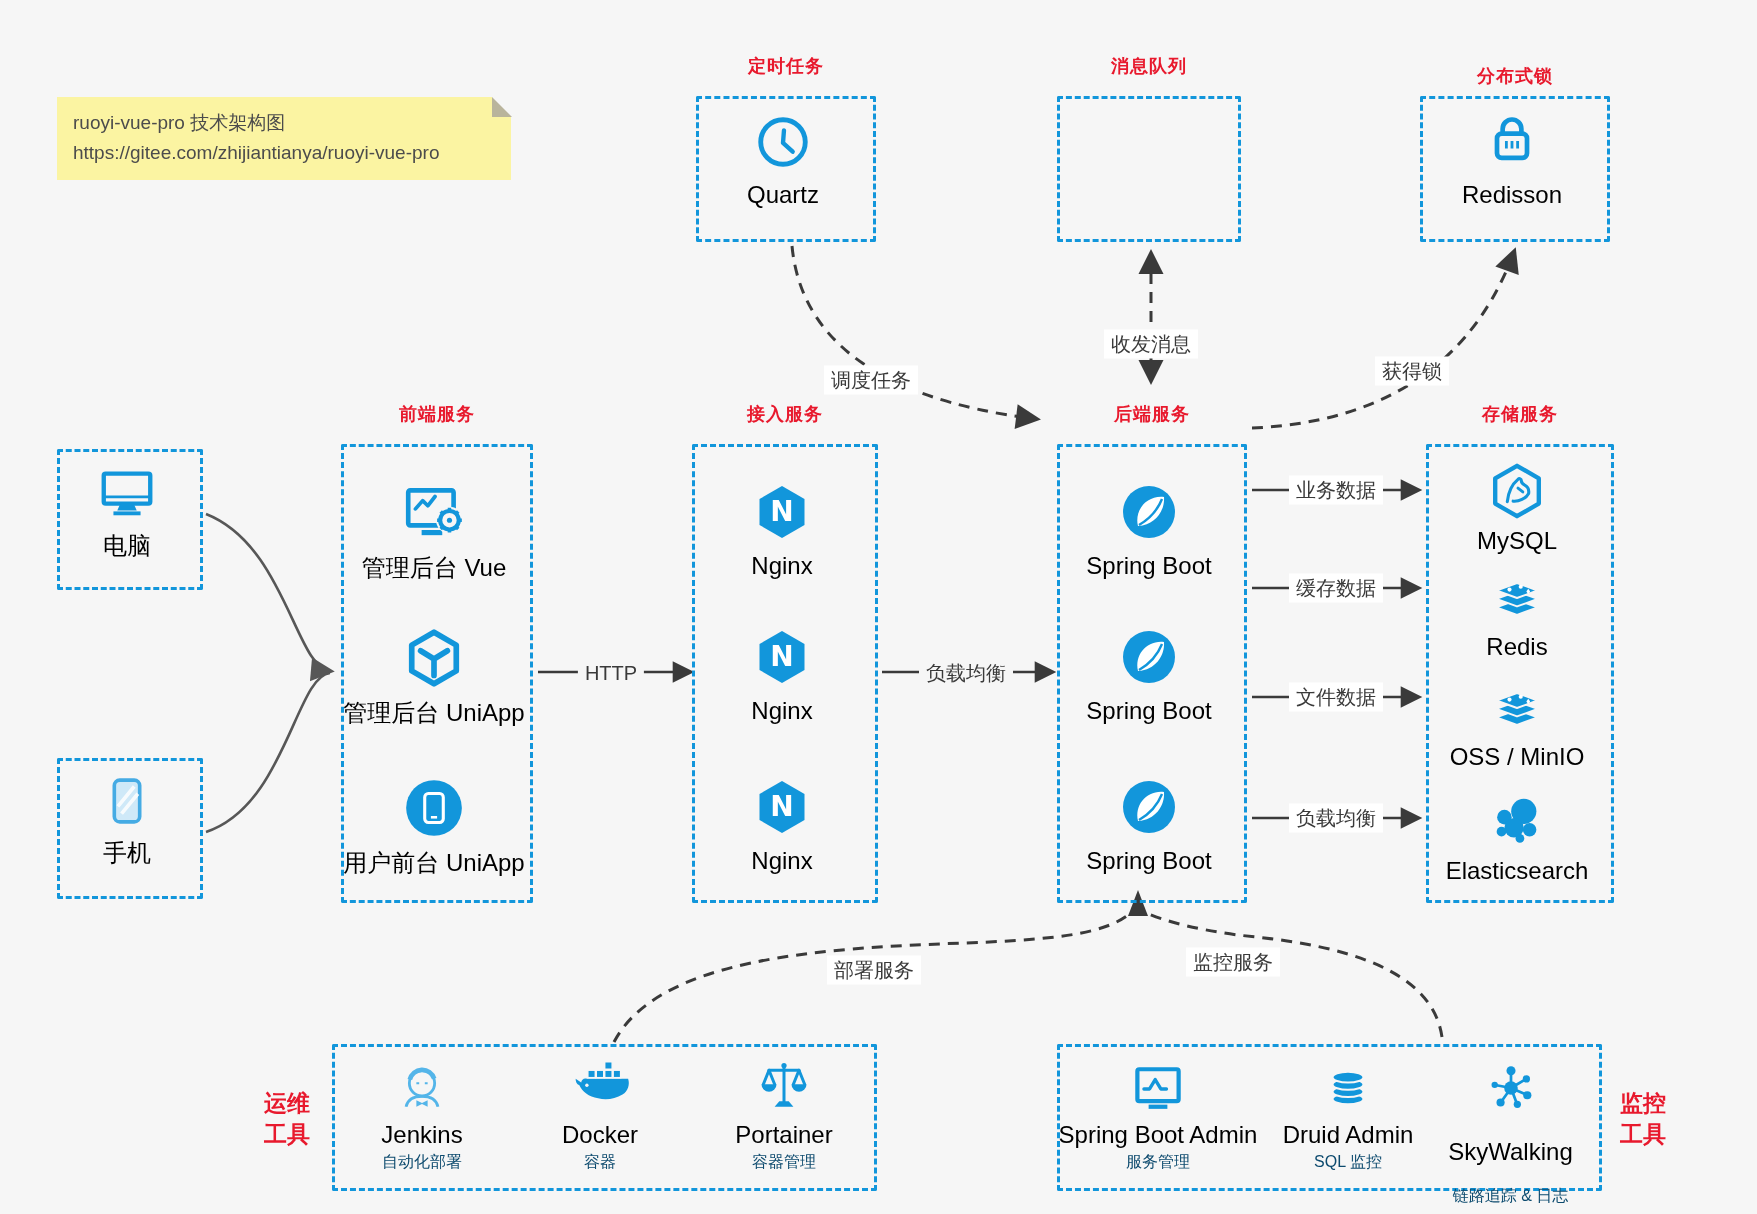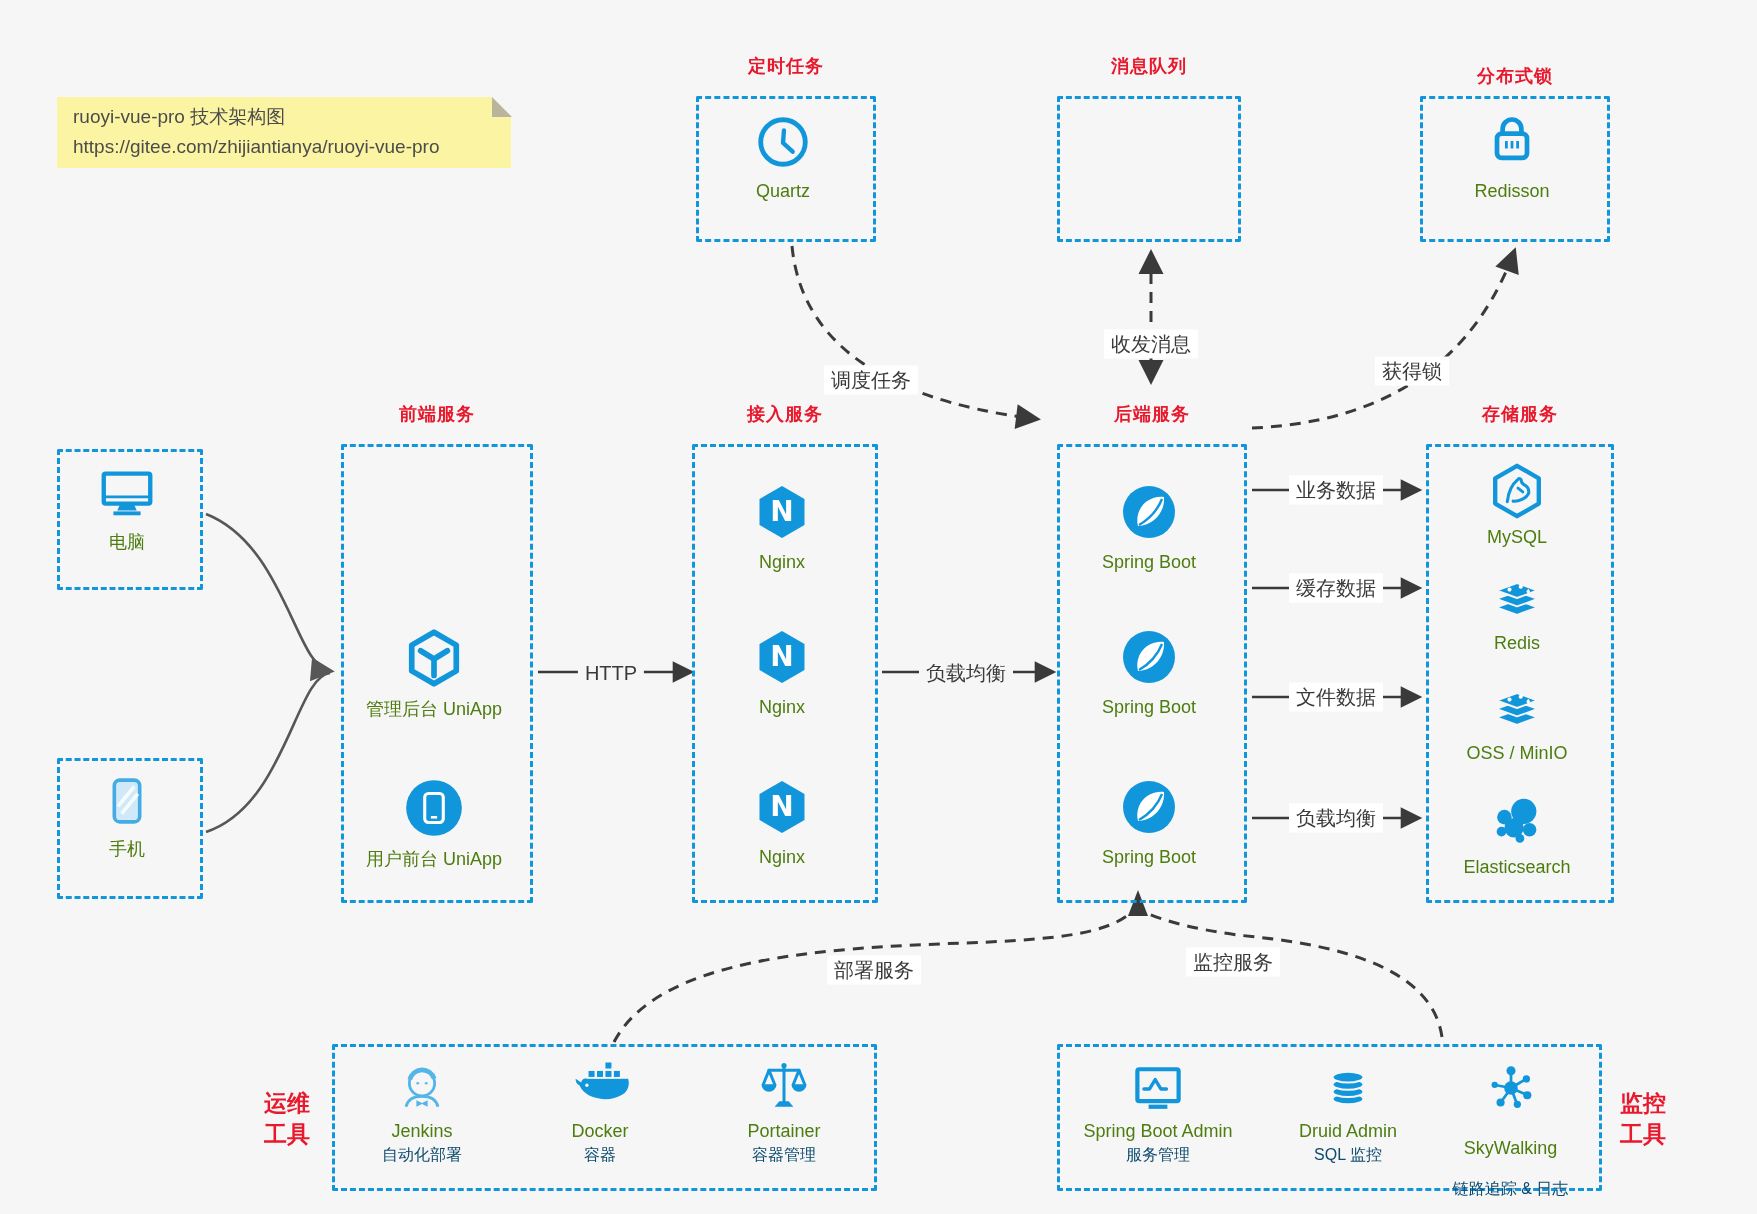--- a/index.html
+++ b/index.html
@@ -2,29 +2,29 @@
 <html><head>
 <meta charset="utf-8">
 <style>
   html,body{margin:0;padding:0;background:#f6f6f6;}
   .canvas{position:relative;width:1757px;height:1214px;background:#f6f6f6;
           font-family:"Liberation Sans","DejaVu Sans",sans-serif;overflow:hidden;}
   .wires{position:absolute;left:0;top:0;pointer-events:none;}
   .gbox{position:absolute;border:3px dashed #1296db;border-radius:2px;background:transparent;}
   .gtitle{position:absolute;color:#e8192d;font-weight:bold;font-size:18px;text-align:center;letter-spacing:1px;white-space:nowrap;}
   .node{position:absolute;display:flex;flex-direction:column;align-items:center;gap:7px;}
-  .node .lbl{font-size:18px;color:#4d7c0f;white-space:nowrap;line-height:1.25;text-align:right;}
+  .node .lbl{font-size:24px;color:#000000;white-space:nowrap;line-height:1.25;text-align:right;}
   .node .sub{font-size:16px;color:#0c4a6e;white-space:nowrap;line-height:1.25;text-align:center;}
   .elabel{position:absolute;transform:translate(-50%,-50%);font-size:20px;color:#3a3a3a;
           padding:1px 7px;white-space:nowrap;z-index:3;}
   .elabel.white{background:#ffffff;}
   .elabel.bg{background:#f6f6f6;}
   .sidelabel{position:absolute;color:#e8192d;font-weight:bold;font-size:23px;text-align:center;line-height:1.35;}
   .note{position:absolute;left:57px;top:97px;width:422px;background:#fbf4a2;color:#4c4c4c;
-        font-size:19px;line-height:1.6;padding:5px 16px;}
+        font-size:19px;line-height:1.6;padding:11px 16px;}
   .note .fold{position:absolute;top:0;right:-1px;width:0;height:0;
         border-top:20px solid #f6f6f6;border-left:20px solid #b9b49c;}
   .icon{display:block;}
 </style>
 </head>
 <body>
 
 <div class="canvas">
 
   <svg class="wires" width="1757" height="1214" viewBox="0 0 1757 1214">
@@ -102,20 +102,32 @@
   <div class="node" style="left:57px;top:771px;width:140px;">
     <svg class="icon" width="58" height="60" viewBox="-32 -32 64 64">
       <rect x="-14" y="-23" width="28" height="46" rx="6" fill="#cfe9f8" stroke="#45abe4" stroke-width="4"></rect>
       <path d="M-10,6 L8,-16 M-6,14 L12,-8" stroke="#ffffff" stroke-width="4" opacity="0.85"></path>
     </svg>
     <div class="lbl">手机</div>
   </div>
 
   <div class="gtitle" style="left:341px;top:402px;width:192px;">前端服务</div>
   <div class="gbox" style="left:341px;top:444px;width:186px;height:453px;"></div>
+  <div class="node" style="left:341px;top:480px;width:186px;">
+    <svg class="icon" width="66" height="66" viewBox="-32 -32 64 64">
+      <rect x="-25" y="-22" width="44" height="34" rx="2" fill="none" stroke="#1296db" stroke-width="4.5"></rect>
+      <path d="M-18,-4 l7,-8 l5,5 l7,-9" fill="none" stroke="#1296db" stroke-width="3.6" stroke-linecap="round" stroke-linejoin="round"></path>
+      <path d="M-12,19 h20" stroke="#1296db" stroke-width="5"></path>
+      <circle cx="15" cy="7" r="13" fill="#f6f6f6"></circle>
+      <circle cx="15" cy="7" r="9" fill="none" stroke="#1296db" stroke-width="4"></circle>
+      <circle cx="15" cy="7" r="2.5" fill="#1296db"></circle>
+      <path d="M15,-5 v4 M15,15 v4 M3,7 h4 M23,7 h4 M6.5,-1.5 l2.8,2.8 M20.7,12.7 l2.8,2.8 M23.5,-1.5 l-2.8,2.8 M9.3,12.7 l-2.8,2.8" stroke="#1296db" stroke-width="3.4"></path>
+    </svg>
+    <div class="lbl">管理后台 Vue</div>
+  </div>
   <div class="node" style="left:341px;top:625px;width:186px;">
     <svg class="icon" width="66" height="66" viewBox="-32 -32 64 64">
       <polygon points="0,-25 21.6,-12.5 21.6,12.5 0,25 -21.6,12.5 -21.6,-12.5" fill="none" stroke="#1296db" stroke-width="5.5" stroke-linejoin="round"></polygon>
       <path d="M0,1 L-13,-7 M0,1 L13,-7 M0,1 L0,17" stroke="#1296db" stroke-width="5.5" stroke-linecap="round"></path>
     </svg>
     <div class="lbl">管理后台 UniApp</div>
   </div>
   <div class="node" style="left:341px;top:775px;width:186px;">
     <svg class="icon" width="66" height="66" viewBox="-32 -32 64 64">
       <circle r="27" fill="#1296db"></circle>

